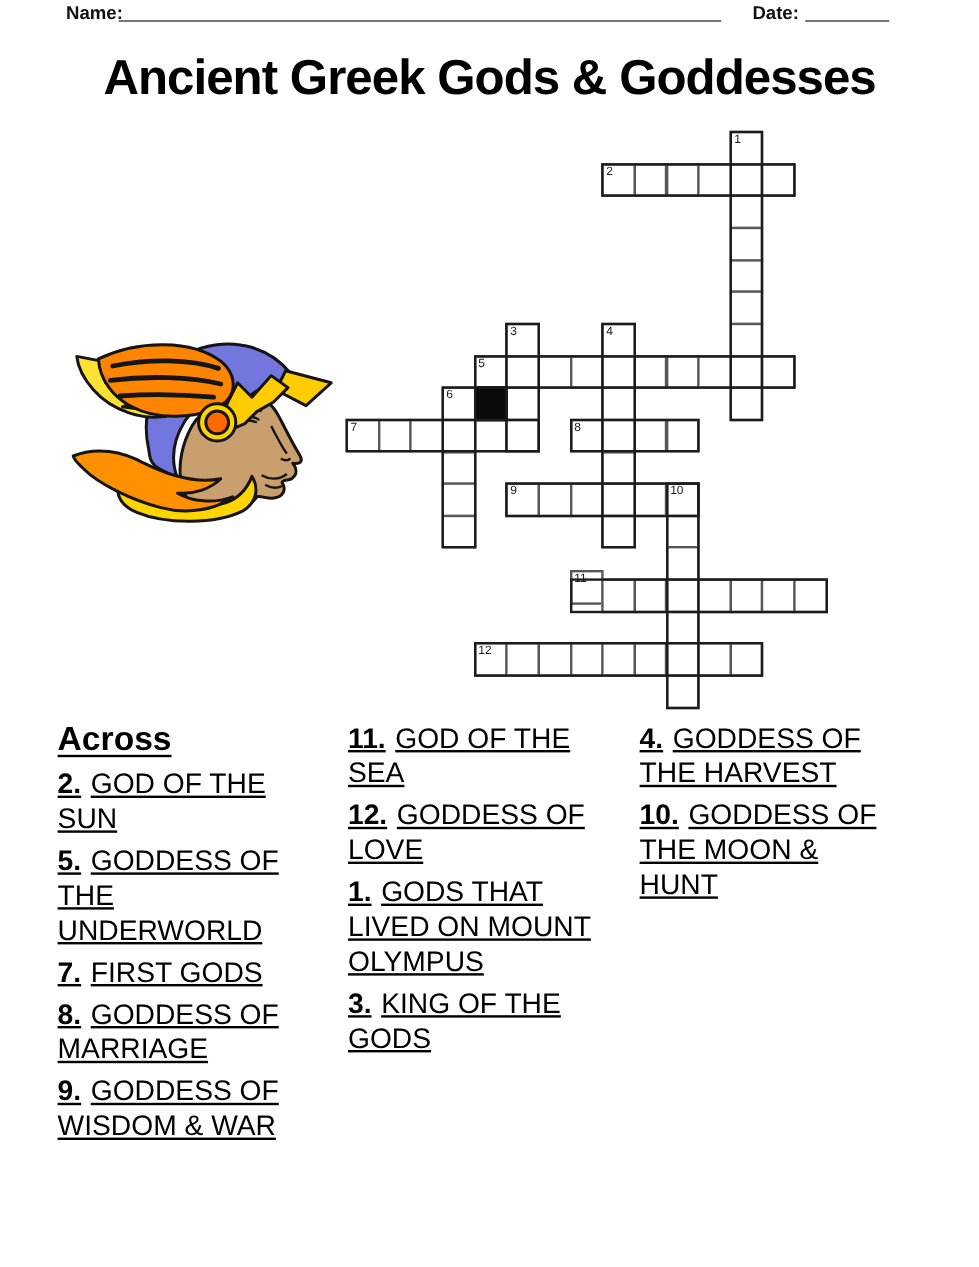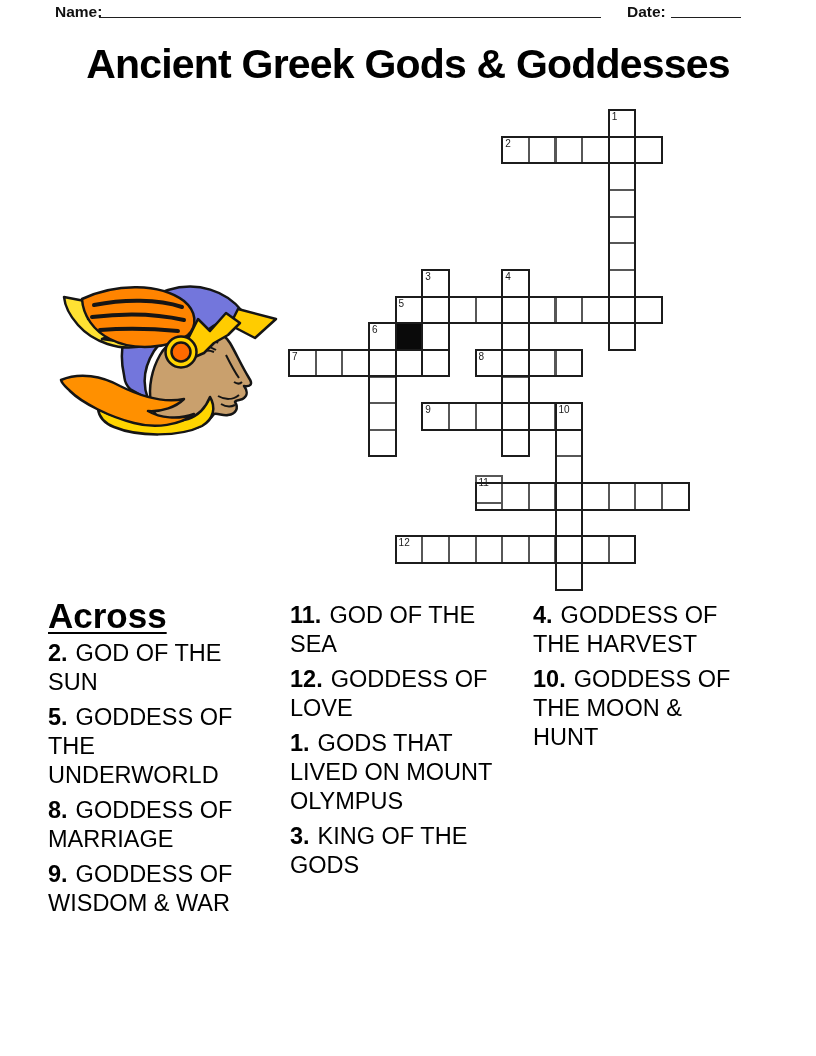--- a/index.html
+++ b/index.html
@@ -13,24 +13,24 @@
   #date-line{left:671px;top:17px;width:70px;}
   .title{position:absolute;top:41px;left:0;width:100%;text-align:center;
          font-size:41px;line-height:46px;font-weight:bold;letter-spacing:-0.8px;color:#000;}
   #illustration{position:absolute;left:58px;top:283px;}
   #grid{position:absolute;left:288px;top:109px;}
   .cell{position:absolute;box-sizing:border-box;background:#fff;border:2px solid #575757;}
   .cell.black{background:#0a0a0a;border-color:#0a0a0a;}
   .cellnum{position:absolute;top:0;left:2px;font-size:10px;line-height:12px;color:#1a1a1a;}
   .word{position:absolute;box-sizing:border-box;border:2px solid #1c1c1c;background:transparent;pointer-events:none;}
   .cluecol{position:absolute;top:601px;width:240px;}
-  .clue{font-size:23.5px;line-height:29px;margin-bottom:6px;color:#000;}
+  .clue{font-size:23.5px;line-height:29px;margin-bottom:6px;color:#000;text-decoration:underline;}
   .cnum{font-weight:bold;margin-right:8px;}
   .ctext{white-space:pre-line;}
-  .clue-heading{font-size:35px;line-height:30px;font-weight:bold;margin:0 0 8px 0;
+  .clue-heading{font-size:28px;line-height:30px;font-weight:bold;margin:0 0 8px 0;
         text-decoration:underline;text-decoration-thickness:2px;text-underline-offset:4px;}
   .clue-heading.mt{margin-top:3px;}
 </style>
 </head>
 <body>
 
 <div class="page">
 
   <span class="hlabel" id="name-label">Name:</span>
   <div class="fill-line" id="name-line"></div>
@@ -188,20 +188,21 @@
     </div>
 
   <div id="clues">
       <div class="cluecol" style="left: 48px;">
         <div class="clue-heading">Across</div>
         <div class="clue"><span class="cnum">2.</span><span class="ctext">GOD OF THE
 SUN</span></div>
         <div class="clue"><span class="cnum">5.</span><span class="ctext">GODDESS OF
 THE
 UNDERWORLD</span></div>
+        <div class="clue"><span class="cnum">7.</span><span class="ctext">FIRST GODS</span></div>
         <div class="clue"><span class="cnum">8.</span><span class="ctext">GODDESS OF
 MARRIAGE</span></div>
         <div class="clue"><span class="cnum">9.</span><span class="ctext">GODDESS OF
 WISDOM &amp; WAR</span></div>
       </div>
       <div class="cluecol" style="left: 290px;">
         <div class="clue"><span class="cnum">11.</span><span class="ctext">GOD OF THE
 SEA</span></div>
         <div class="clue"><span class="cnum">12.</span><span class="ctext">GODDESS OF
 LOVE</span></div>

